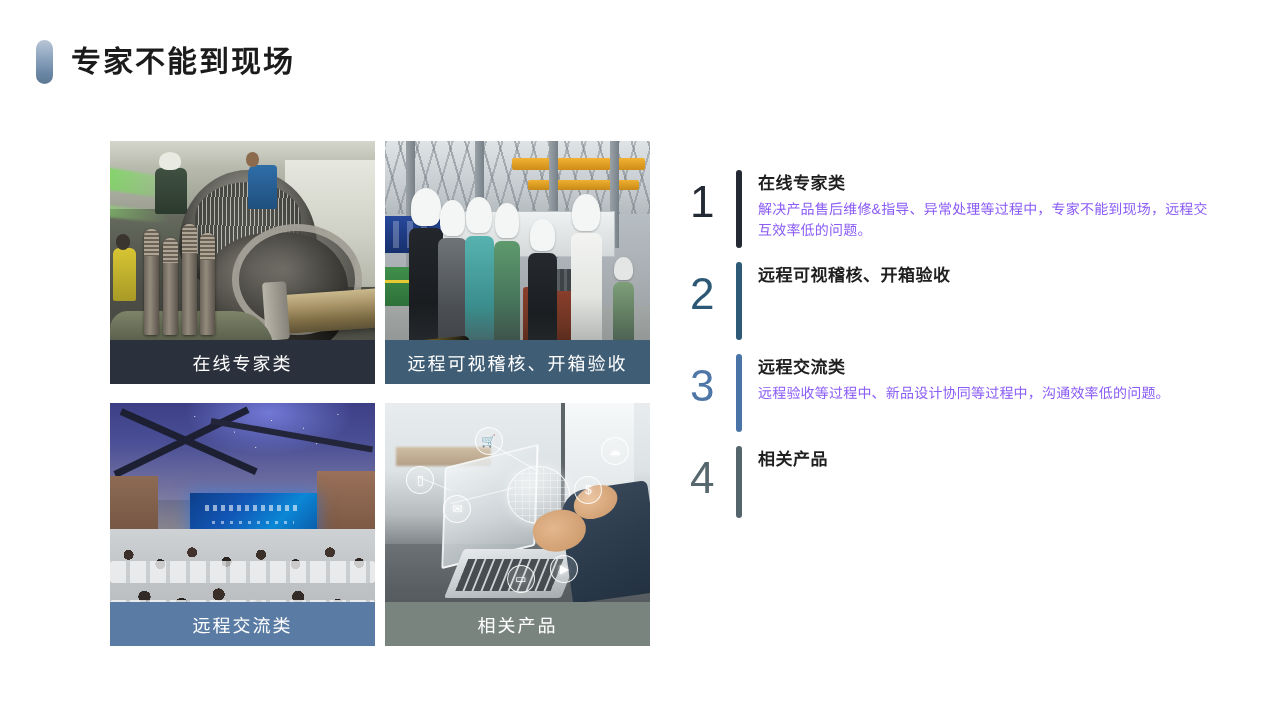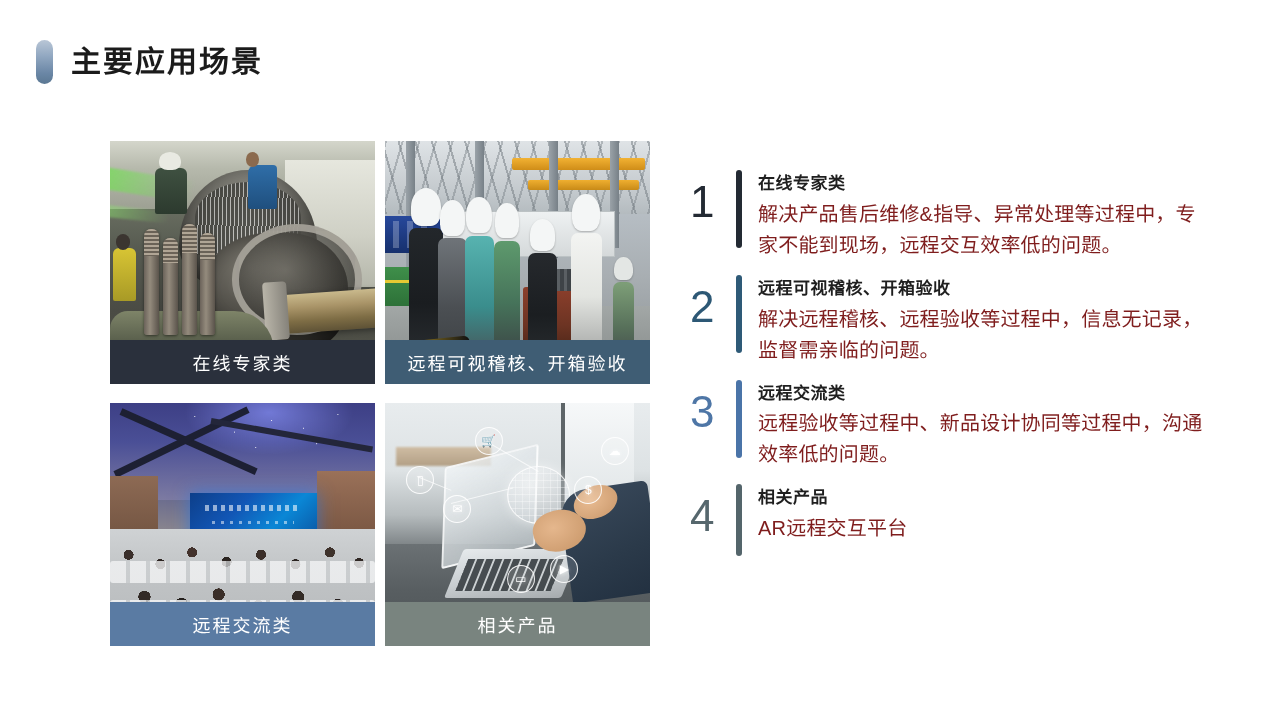--- a/index.html
+++ b/index.html
@@ -513,32 +513,32 @@
   .item-text { flex: 1 1 auto; padding-top: 2px; }
   .item-title {
     font-size: 17px;
     font-weight: bold;
     color: #1f1f1f;
     letter-spacing: .5px;
     line-height: 1.4;
     margin-bottom: 3px;
   }
   .item-desc {
-    font-size: 20px;
-    color: #7f1d1d;
+    font-size: 14px;
+    color: #8b5cf6;
     line-height: 1.55;
     letter-spacing: .2px;
   }
 </style>
 </head>
 <body>
 
 <div class="slide-title-row">
   <div class="title-bullet"></div>
-  <div class="slide-title">主要应用场景</div>
+  <div class="slide-title">专家不能到现场</div>
 </div>
 
 <div class="card-grid">
 
   <div class="card">
     <div class="card-photo ph1">
       <div class="hall-ceiling"></div>
       <div class="hall-wall"></div>
       <div class="greenbeam"></div>
       <div class="greenbeam2"></div>
@@ -659,35 +659,33 @@
       <div class="item-title">在线专家类</div>
       <div class="item-desc">解决产品售后维修&amp;指导、异常处理等过程中，专家不能到现场，远程交互效率低的问题。</div>
     </div>
   </div>
 
   <div class="list-item">
     <div class="item-num n2">2</div>
     <div class="item-bar bar2"></div>
     <div class="item-text">
       <div class="item-title">远程可视稽核、开箱验收</div>
-      <div class="item-desc">解决远程稽核、远程验收等过程中，信息无记录，监督需亲临的问题。</div>
     </div>
   </div>
 
   <div class="list-item">
     <div class="item-num n3">3</div>
     <div class="item-bar bar3"></div>
     <div class="item-text">
       <div class="item-title">远程交流类</div>
       <div class="item-desc">远程验收等过程中、新品设计协同等过程中，沟通效率低的问题。</div>
     </div>
   </div>
 
   <div class="list-item">
     <div class="item-num n4">4</div>
     <div class="item-bar bar4"></div>
     <div class="item-text">
       <div class="item-title">相关产品</div>
-      <div class="item-desc">AR远程交互平台</div>
     </div>
   </div>
 
 </div>
 
 </body></html>

